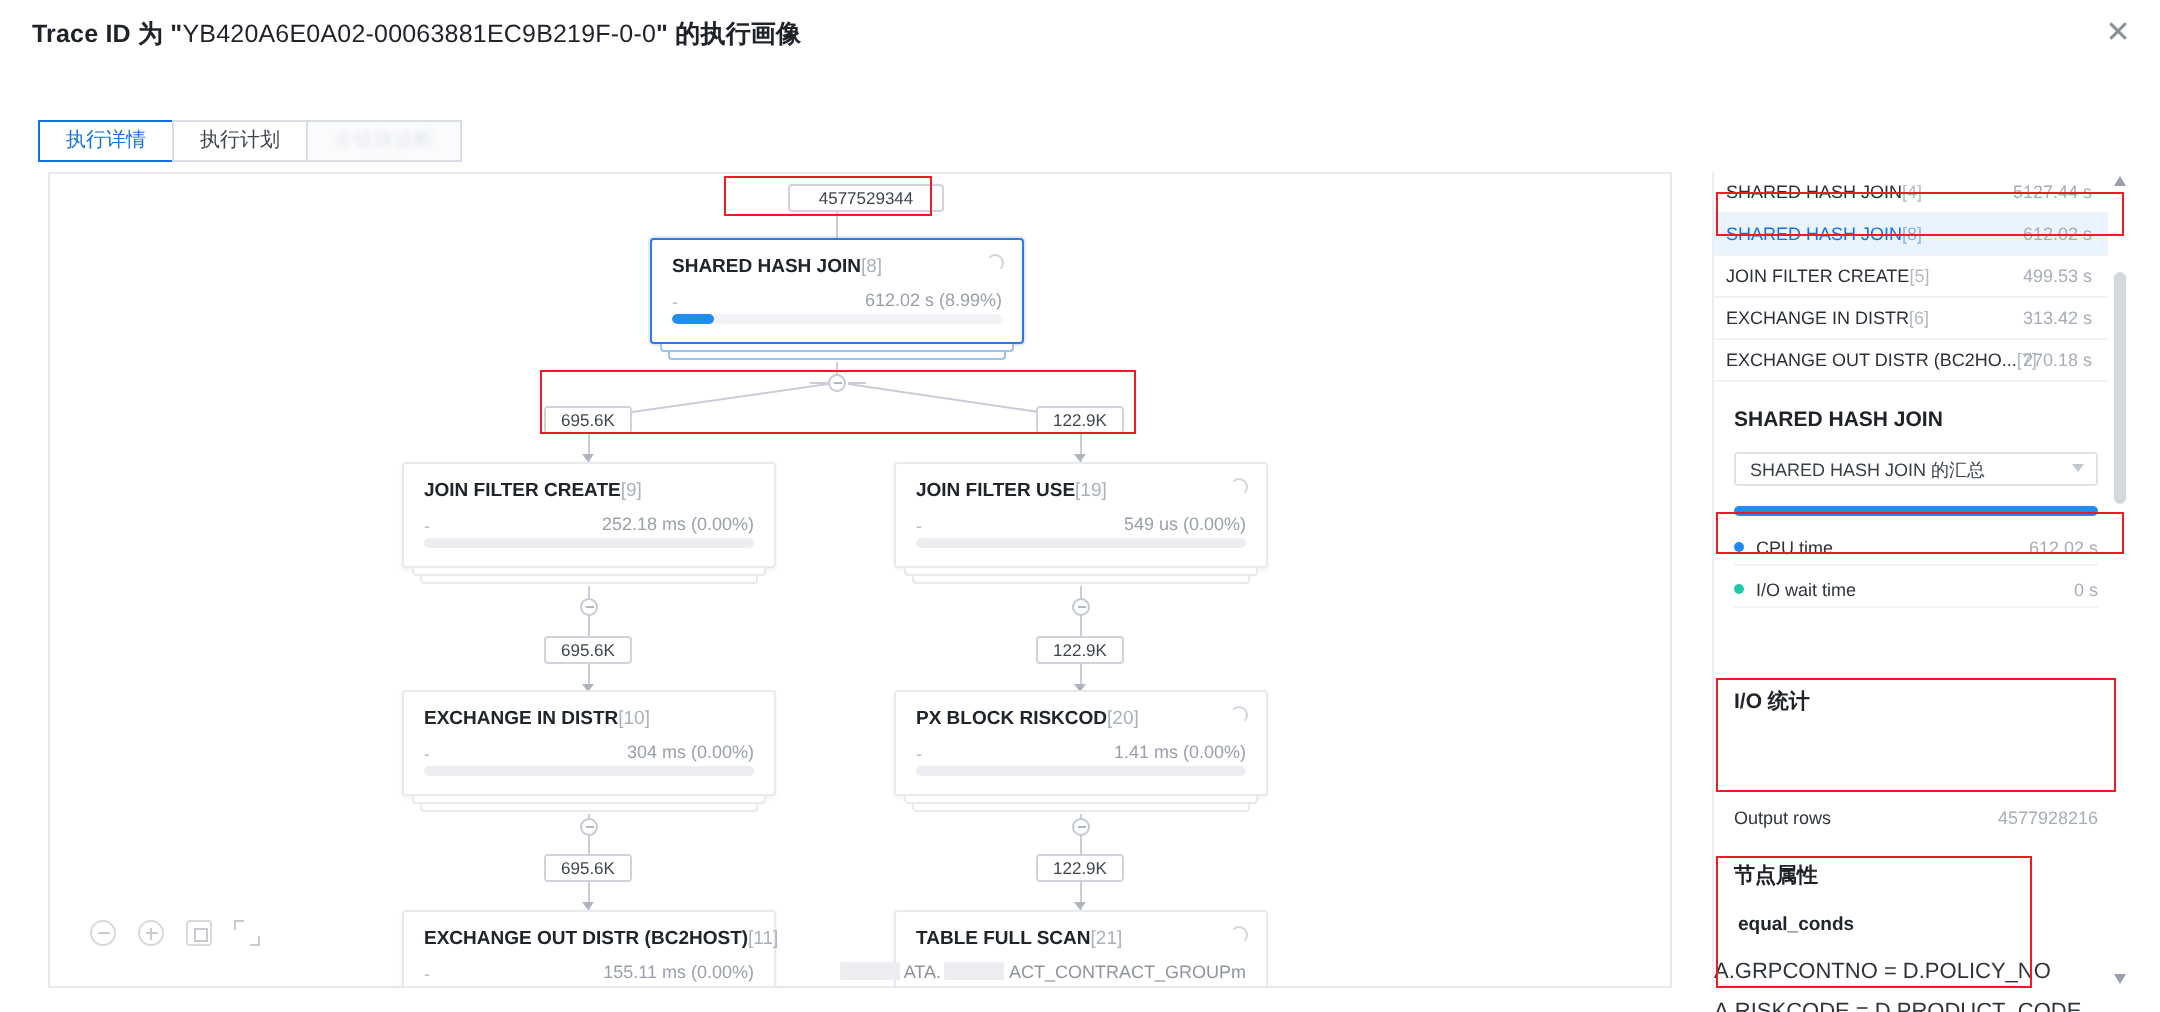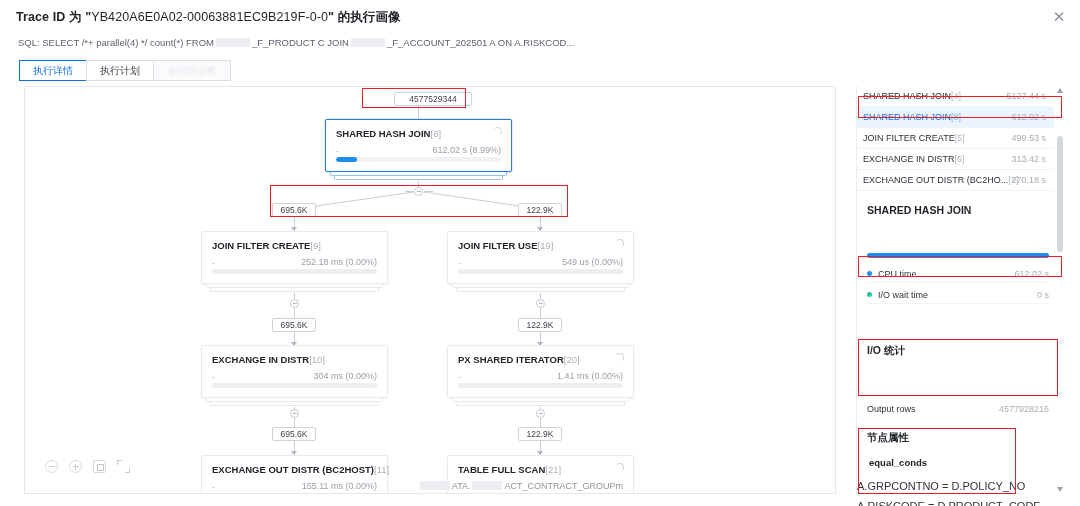--- a/index.html
+++ b/index.html
@@ -230,23 +230,20 @@
 </head>
 <body>
 
 <div class="page">
 
   <div class="title">
     <span>Trace ID 为 "</span><span class="mono">YB420A6E0A02-00063881EC9B219F-0-0</span><span>" 的执行画像</span>
   </div>
   <div class="close-btn">✕</div>
 
-  <div class="sqlline">
-    <span>SQL: SELECT /*+ parallel(4) */ count(*) FROM</span><span class="redact"></span><span>_F_PRODUCT C JOIN</span><span class="redact"></span><span>_F_ACCOUNT_202501 A ON A.RISKCOD...</span>
-  </div>
 
   <div class="tabs">
     <div class="tab active"><span>执行详情</span></div>
     <div class="tab"><span>执行计划</span></div>
     <div class="tab disabled"><span class="blurtxt">全链路诊断</span></div>
   </div>
 
   <div class="canvas">
     <div class="graph">
 
@@ -336,21 +333,21 @@
             <i style="width:100%"></i>
           </div>
         <div class="stack1"></div>
         <div class="stack2"></div>
       </div>
       <div class="edge v" style="left:269px; top:320px; height:6px;"></div>
       <div class="collapse" style="left:265px; top:322px;"></div>
       <div class="edge v" style="left:269px; top:331px; height:9px;"></div>
 
       <div class="node" style="left:422px; top:258px; width:187px; height:53px;">
-        <div class="ttl"><span>PX SHARED ITERATOR</span><span class="idx">[20]</span></div>
+        <div class="ttl"><span>PX BLOCK RISKCOD</span><span class="idx">[20]</span></div>
         <div class="spin"></div>
         <div class="dash">-</div>
         <div class="cost">1.41 ms (0.00%)</div>
         <div class="bar ghost">
             <i style="width:100%"></i>
           </div>
         <div class="stack1"></div>
         <div class="stack2"></div>
       </div>
       <div class="edge v" style="left:515px; top:320px; height:6px;"></div>
@@ -401,20 +398,24 @@
         <span class="nm"><span>EXCHANGE IN DISTR</span><span class="idx">[6]</span></span>
         <span class="val">313.42 s</span>
       </div>
       <div class="oprow">
         <span class="nm"><span>EXCHANGE OUT DISTR (BC2HO...</span><span class="idx">[7]</span></span>
         <span class="val">270.18 s</span>
       </div>
     </div>
 
     <div class="sect-title" style="top:118px;">SHARED HASH JOIN</div>
+    <div class="sel-box" style="top:140px;">
+      <span>SHARED HASH JOIN 的汇总</span>
+      <span class="caret"></span>
+    </div>
     <div class="bigbar" style="top:167px;">
         <i style="width:100%"></i>
       </div>
 
     <div class="kv row-line" style="top:180px;">
       <span class="dot" style="background:#1f8cf0"></span><span>CPU time</span>
       <span class="v">612.02 s</span>
     </div>
     <div class="kv row-line" style="top:201px;">
       <span class="dot" style="background:#22c7a9"></span><span>I/O wait time</span>

